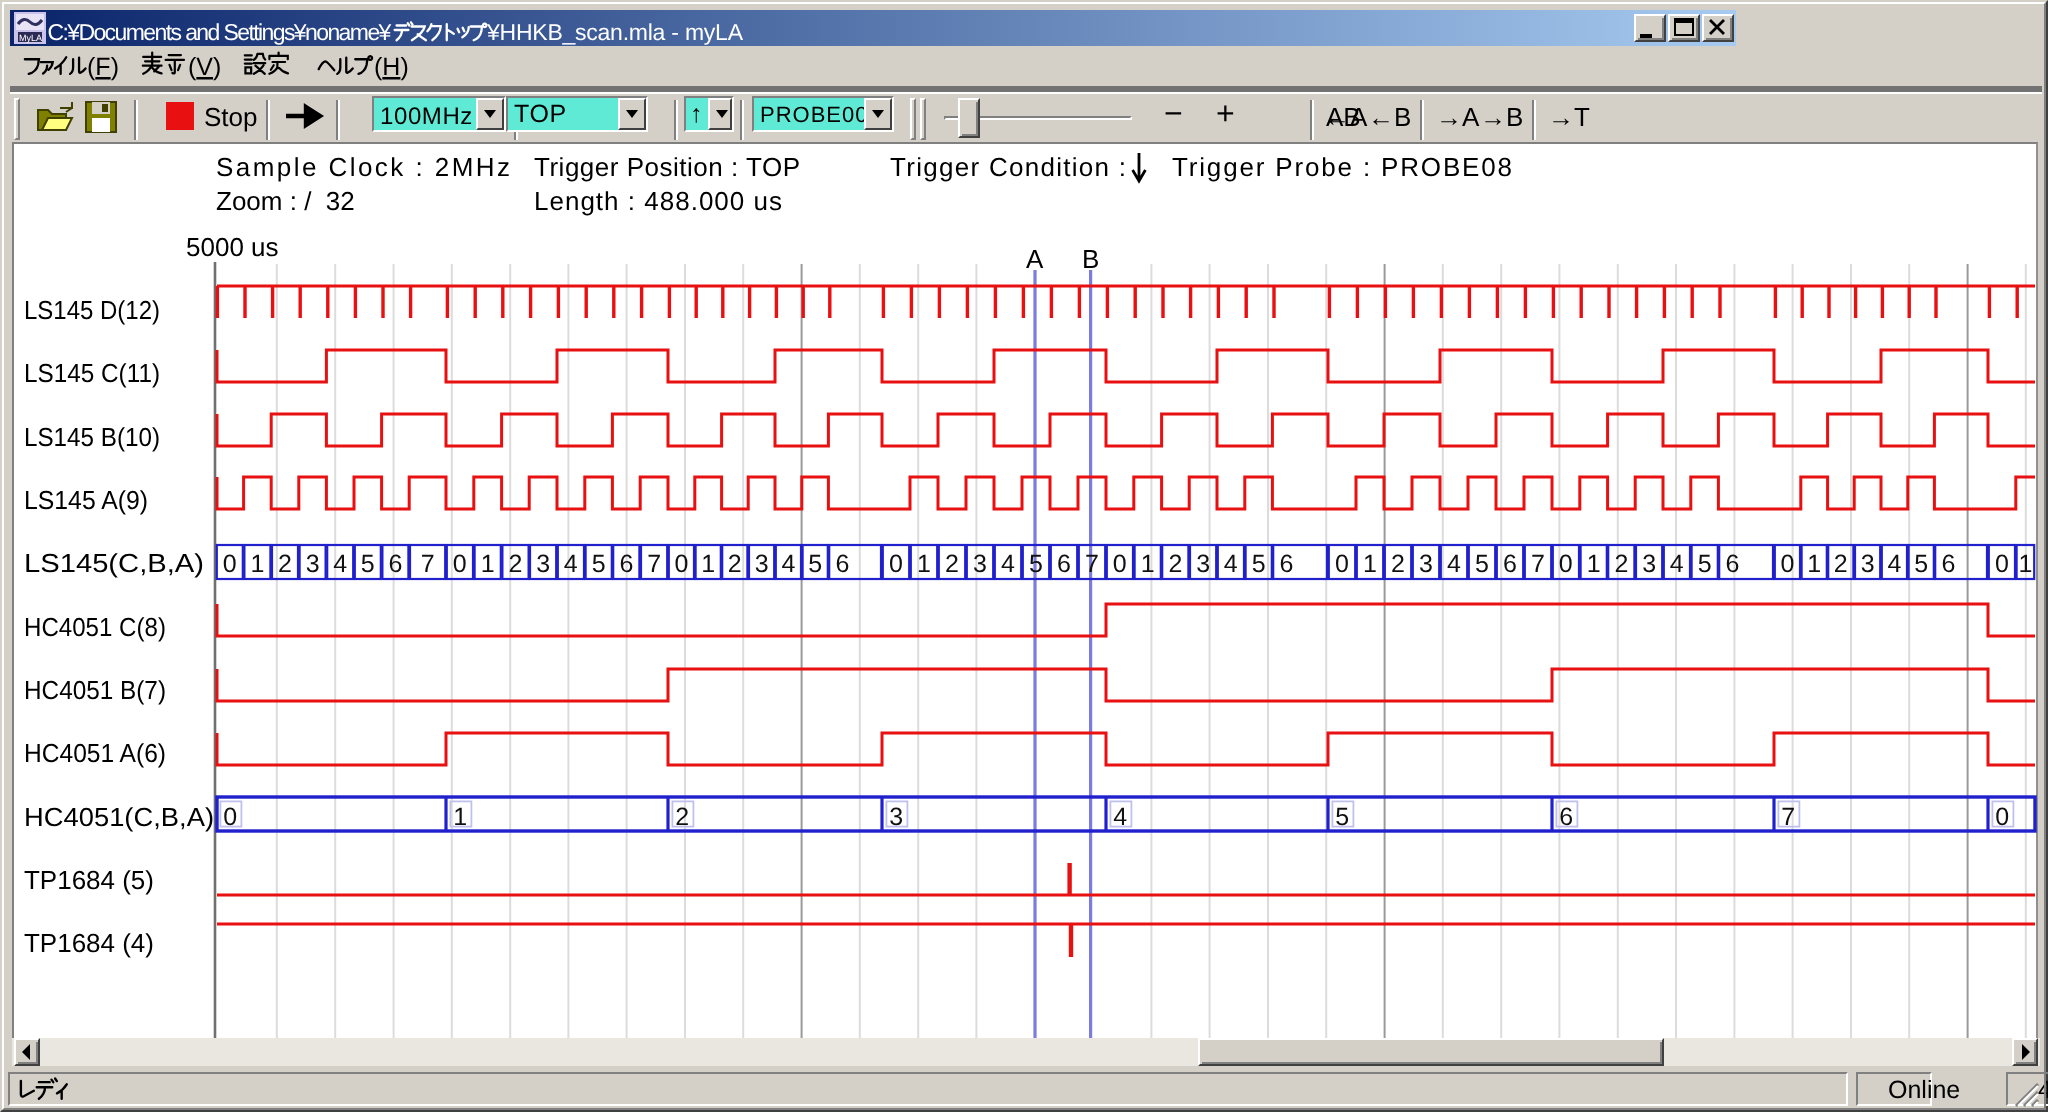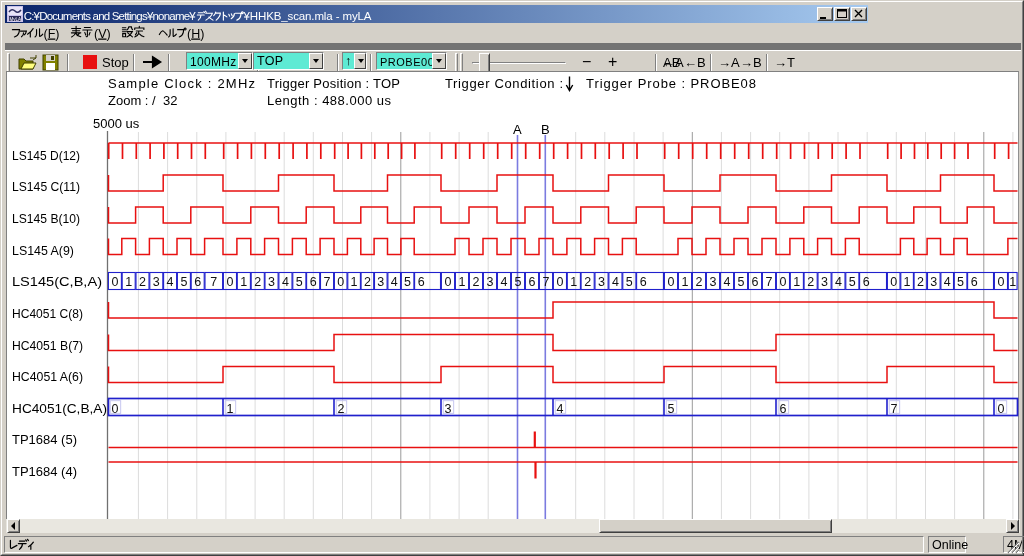--- a/index.html
+++ b/index.html
@@ -16,21 +16,21 @@
   box-shadow:inset 1px 1px 0 #d4d0c8, inset -1px -1px 0 #808080; background:#d4d0c8; }
 .sunken { border-top:1px solid #808080; border-left:1px solid #808080;
   border-right:1px solid #fff; border-bottom:1px solid #fff; }
 #titlebar { position:absolute; left:4px; top:4px; width:863px; height:18px;
   background:linear-gradient(to right,#0a246a,#a6caf0); color:#fff; }
 .tbtn { position:absolute; top:2px; width:16px; height:14px; background:#d4d0c8;
   border-top:1px solid #fff; border-left:1px solid #fff;
   border-right:1px solid #404040; border-bottom:1px solid #404040;
   box-shadow:inset 1px 1px 0 #d4d0c8, inset -1px -1px 0 #808080; }
 #toolbar { position:absolute; left:4px; top:42px; width:1016px; height:25px;
-  border-top:7px solid #737373; box-shadow:0 1px 0 #fff inset; }
+  border-top:3px solid #737373; box-shadow:0 1px 0 #fff inset; }
 .tsep { position:absolute; top:4px; width:2px; height:20px;
   border-left:1px solid #808080; border-right:1px solid #fff; }
 .grip { position:absolute; top:3px; width:3px; height:21px;
   border:1px solid #fff; border-right-color:#808080; border-bottom-color:#808080; }
 .combo { position:absolute; top:2px; height:18px; background:#5eead4;
   border-top:1.5px solid #808080; border-left:1.5px solid #808080;
   border-right:1px solid #fff; border-bottom:1px solid #fff;
   font-size:12.5px; }
 .combo .cv { position:absolute; left:3px; top:1px; color:#000; letter-spacing:0.3px; }
 .combo .dd { position:absolute; right:0; top:0; bottom:0; width:14px; background:#d4d0c8;
@@ -46,21 +46,21 @@
 .sbtn { position:absolute; top:0; width:13px; height:14px; background:#d4d0c8;
   border-top:1px solid #fff; border-left:1px solid #fff;
   border-right:1px solid #404040; border-bottom:1px solid #404040;
   box-shadow:inset 1px 1px 0 #d4d0c8, inset -1px -1px 0 #808080; }
 #thumb { position:absolute; left:593px; top:0; width:233px; height:14px; background:#d4d0c8;
   border-top:1px solid #fff; border-left:1px solid #fff;
   border-right:1px solid #404040; border-bottom:1px solid #404040;
   box-shadow:inset 1px 1px 0 #d4d0c8, inset -1px -1px 0 #808080; }
 #statusbar { position:absolute; left:2px; top:533px; width:1020px; height:21px; font-size:12.5px; }
 .spanel { position:absolute; top:2px; height:17px; border-top:1px solid #808080; border-left:1px solid #808080;
-  border-right:1px solid #fff; border-bottom:1px solid #fff; color:#000; }
+  border-right:1px solid #fff; border-bottom:1px solid #fff; color:#000;padding-left:12px; }
 svg { position:absolute; left:0; top:0; }
 </style></head><body>
 <div id="win">
   <div id="titlebar">
     <svg width="1016" height="18">
       <rect x="2" y="1" width="16" height="16" fill="#c9c2ea"></rect>
       <rect x="3" y="2" width="14" height="8" fill="#e8e4f6"></rect>
       <path d="M4,7 Q7,3 10,6 T16,5" stroke="#303060" stroke-width="1.5" fill="none"></path>
       <rect x="4" y="11" width="12" height="5" fill="#2a2a55"></rect>
       <text x="4.5" y="15.5" font-family="Liberation Sans" font-size="4.5" fill="#fff">MyLA</text>

